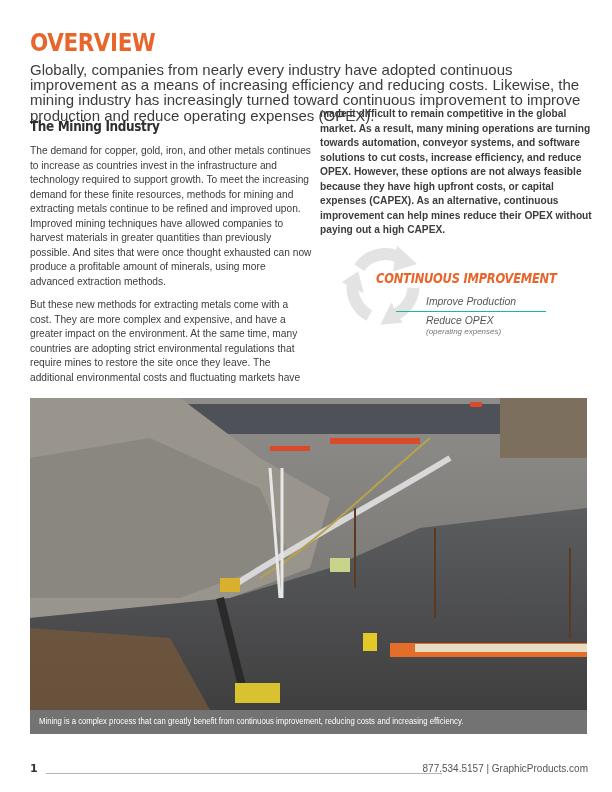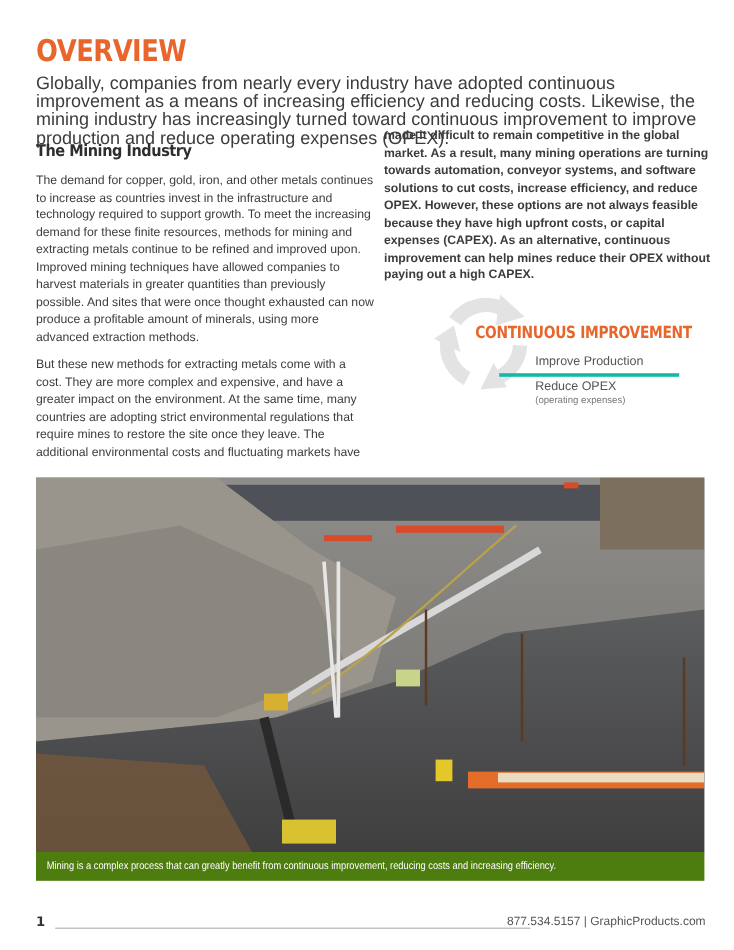--- a/index.html
+++ b/index.html
@@ -19,41 +19,41 @@
     .col-left { position: absolute; left: 30px; top: 119px; width: 282px; }
     .col-right { position: absolute; left: 320px; top: 107px; width: 272px; font-weight: bold; }
     .section-heading {
       font-family: "DejaVu Sans", sans-serif; font-weight: bold;
       font-size: 13.4px; color: #2e2e2e; letter-spacing: -0.4px;
       transform: scaleX(0.9); transform-origin: left center;
       margin-bottom: 10px;
     }
     .para { font-size: 10.2px; line-height: 14.5px; color: #3c3c3c; margin-bottom: 9px; }
 
-    .ci-block { position: absolute; left: 356px; top: 240px; width: 240px; height: 130px; }
+    .ci-block { position: absolute; left: 336px; top: 240px; width: 240px; height: 130px; font-style: italic; }
     .ci-cycle { position: absolute; left: 2px; top: 0px; width: 92px; height: 92px; }
     .ci-title {
       position: absolute; left: 40px; top: 30px;
       font-family: "DejaVu Sans", sans-serif; font-weight: bold;
       font-size: 14px; color: #e8652b; letter-spacing: -0.3px; white-space: nowrap;
       transform: scaleX(0.82); transform-origin: left center;
     }
     .ci-list { position: absolute; left: 60px; top: 53px; width: 150px; }
-    .ci-item { font-size: 10.4px; color: #555; padding: 3px 0 4px 30px; border-bottom: 3px solid #14b8a6; }
+    .ci-item { font-size: 10.4px; color: #555; padding: 3px 0 4px 30px; border-bottom: 1px solid #14b8a6; }
     .ci-item:last-child { border-bottom: none; }
     .ci-sub { display: block; font-size: 8px; color: #777; margin-top: 1px; }
 
     .photo {
       position: absolute; left: 30px; top: 398px; width: 557px; height: 312px;
       overflow: hidden; background: #5a5a58;
     }
     .photo svg { position: absolute; left: 0; top: 0; }
     .caption-bar {
       position: absolute; left: 30px; top: 710px; width: 557px; height: 24px;
-      background: #4d7c0f;
+      background: #737373;
     }
     .caption {
       position: absolute; left: 9px; top: 6px;
       font-size: 9px; color: #ffffff; white-space: nowrap;
       transform: scaleX(0.86); transform-origin: left center;
     }
 
     .footer { position: absolute; left: 30px; top: 762px; width: 560px; height: 16px; }
     .page-num { position: absolute; left: 0; top: 0; font-family: "DejaVu Sans", sans-serif; font-weight: bold; font-size: 11px; color: #333; }
     .footer-rule { position: absolute; left: 16px; top: 11px; width: 396px; height: 1px; background: #b5b5b5; }

